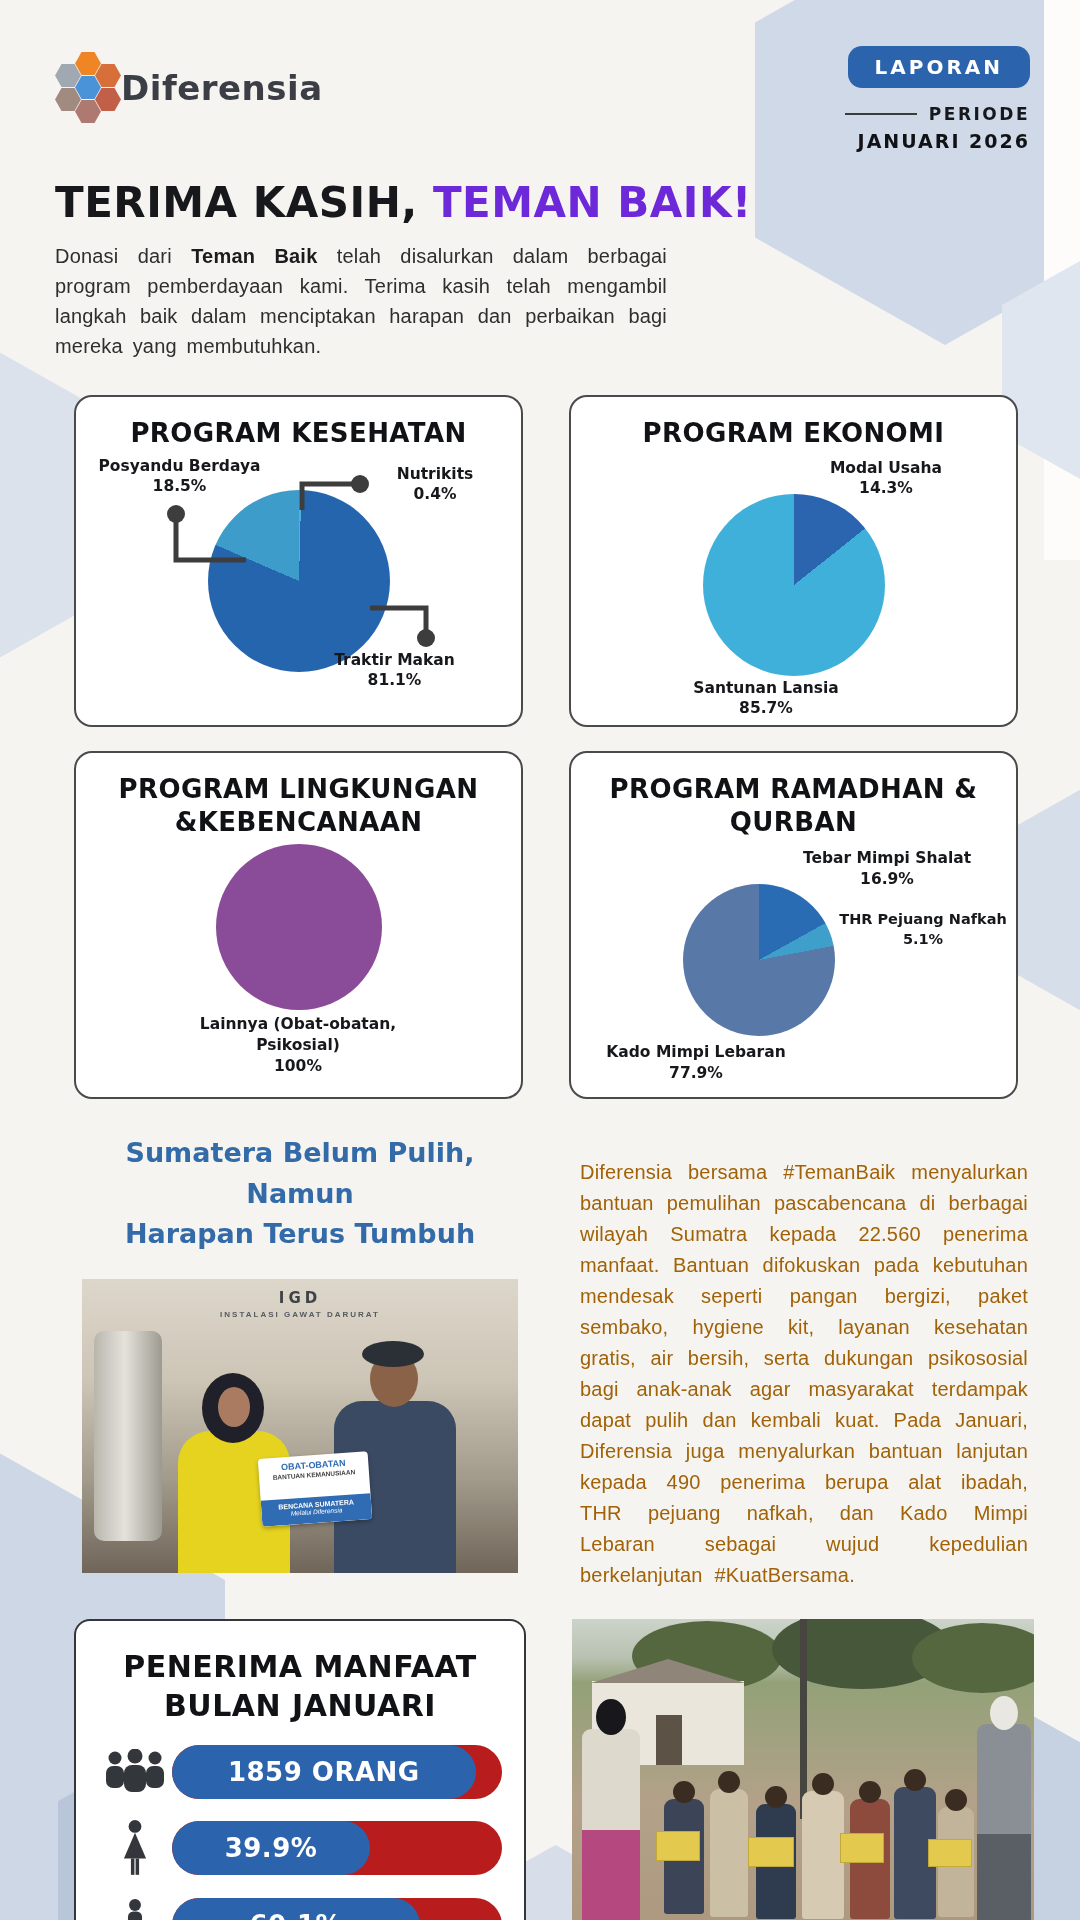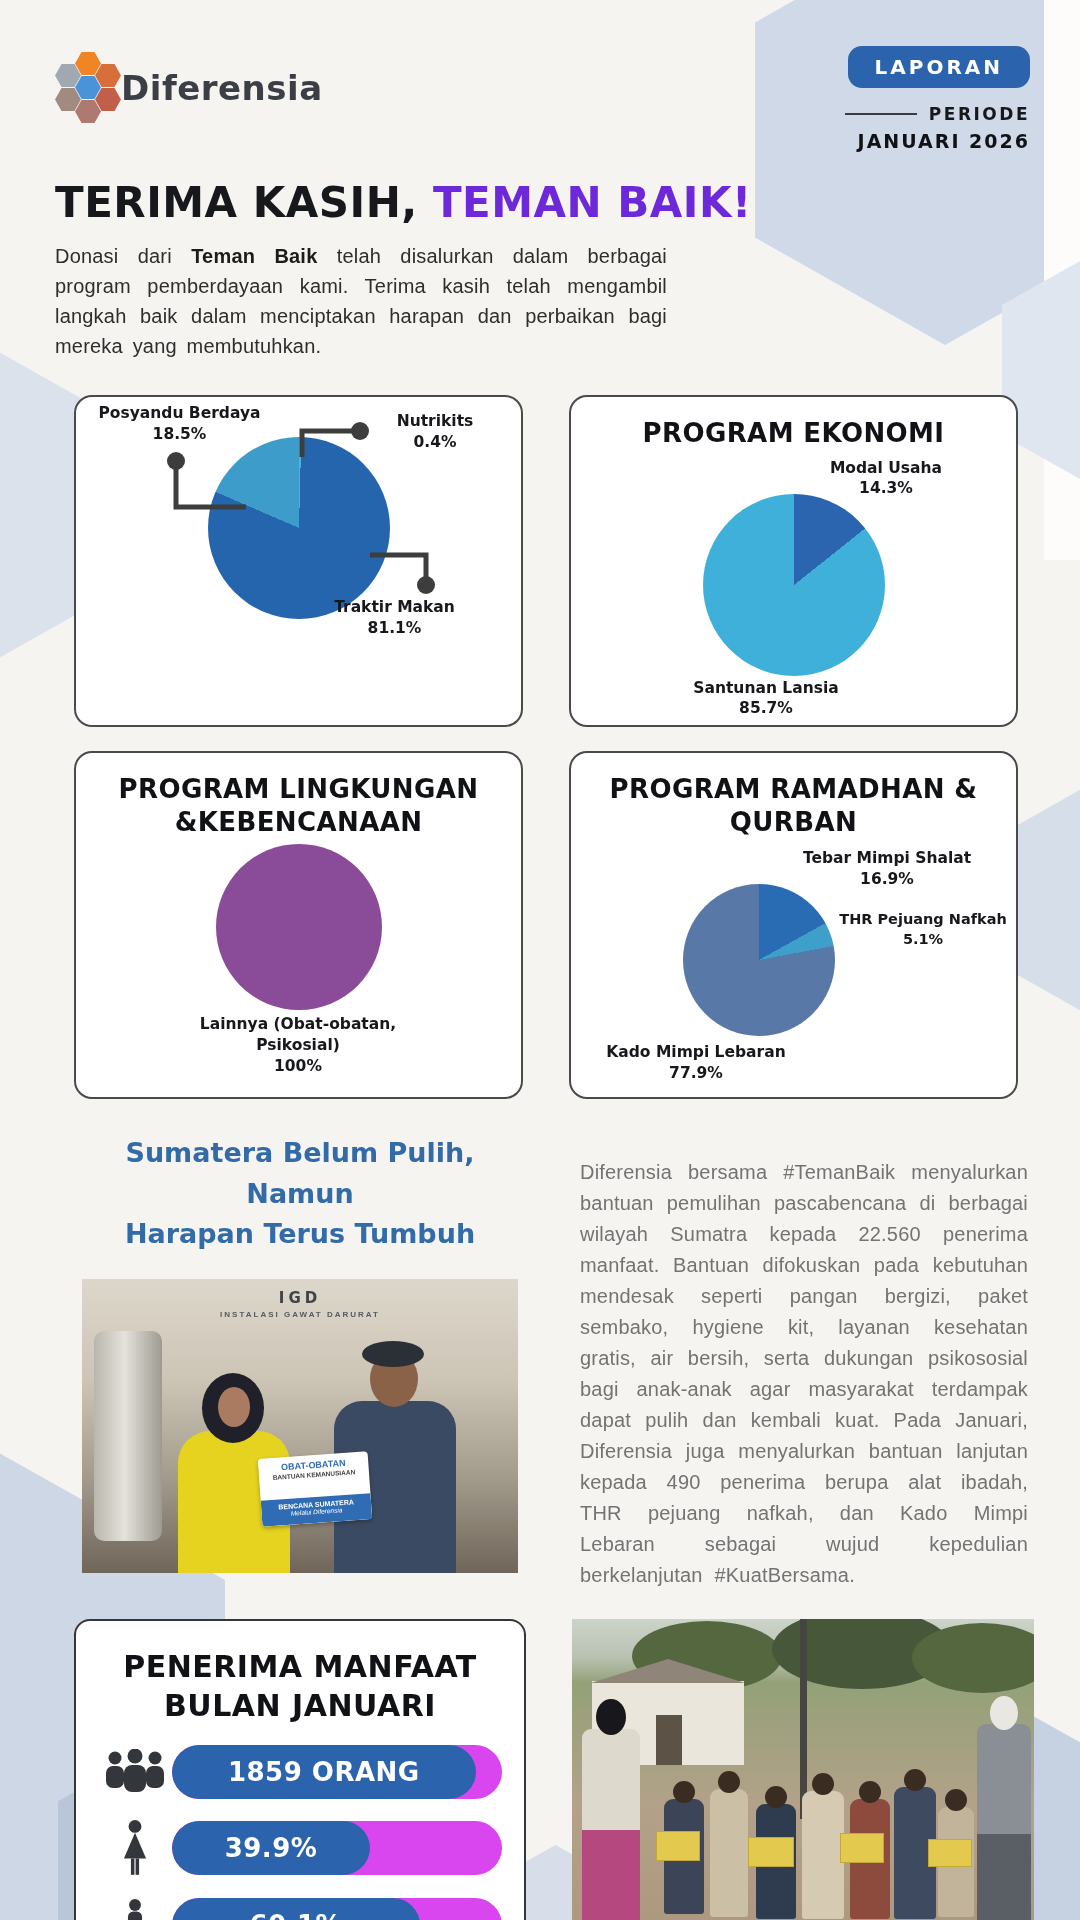--- a/index.html
+++ b/index.html
@@ -78,32 +78,32 @@
   .fig-man::after{content:'';position:absolute;top:-60px;left:28px;width:62px;height:26px;
            border-radius:50%;background:#2b2f36}
   .aidbox{position:absolute;left:178px;top:176px;width:110px;height:68px;background:#fff;
           border-radius:4px;transform:rotate(-4deg);box-shadow:0 2px 4px rgba(0,0,0,.3);
           text-align:center;overflow:hidden}
   .aidbox .b1{color:#2f6cb3;font-weight:800;font-size:9px;margin-top:5px}
   .aidbox .b2{color:#444;font-weight:700;font-size:6.5px;margin-top:1px}
   .aidbox .blue{position:absolute;left:0;right:0;bottom:0;height:26px;background:#2f6cb3;color:#fff}
   .aidbox .b3{font-weight:800;font-size:7px;margin-top:4px}
   .aidbox .b4{font-size:6.5px;font-style:italic}
-  .story-body{flex:1;margin-top:24px;font-size:20px;line-height:1.55;color:#737373;
+  .story-body{flex:1;margin-top:24px;font-size:20px;line-height:1.55;color:#a16207;
               text-align:justify;word-spacing:6px;letter-spacing:.2px}
   
   .bottom{display:flex;gap:46px;padding:28px 52px 0 74px;align-items:flex-start}
   .stats-card{width:452px;flex:none;background:#fff;border:2.5px solid #33363b;border-radius:16px;
               padding:26px 22px 24px}
   .stats-title{text-align:center;font-size:30px;font-weight:800;color:#101216;line-height:1.3;
                letter-spacing:.5px}
   .stat-row{display:grid;grid-template-columns:74px 1fr;align-items:center;margin-top:20px}
   .stat-icon{display:flex;justify-content:center;align-items:center}
   .stat-icon svg{fill:#33363b}
-  .track{position:relative;height:54px;border-radius:27px;background:#d946ef;overflow:hidden}
+  .track{position:relative;height:54px;border-radius:27px;background:#b91c1c;overflow:hidden}
   .fill{position:absolute;left:0;top:0;bottom:0;border-radius:27px;background:#2b64ad;
         display:flex;align-items:center;justify-content:center;color:#fff;font-weight:800;
         font-size:26px;letter-spacing:.5px;font-family:"DejaVu Sans","Liberation Sans",sans-serif}
   .photo2{width:462px;height:318px;
           background:linear-gradient(180deg,#ccd3c9 0%,#b9c2b2 12%,#93a178 20%,#b3a189 58%,#ab987e 100%)}
   .palm{position:absolute;border-radius:50%;background:#55673f}
   .palm.d{background:#47573a}
   .house{position:absolute;left:20px;top:62px;width:152px;height:84px;background:#eae6dc}
   .house::before{content:'';position:absolute;left:-8px;top:-22px;width:168px;height:24px;
                  background:#8f8578;clip-path:polygon(4% 100%,50% 0,96% 100%,100% 100%,0 100%)}
@@ -155,20 +155,21 @@
   </header>
 
   <section class="hero">
     <h1 class="disp"><span class="t-black">TERIMA KASIH,</span> <span class="t-blue">TEMAN BAIK!</span></h1>
     <p class="lead"><span>Donasi dari </span><b>Teman Baik</b><span> telah disalurkan dalam berbagai program pemberdayaan kami. Terima kasih telah mengambil langkah baik dalam menciptakan harapan dan perbaikan bagi mereka yang membutuhkan.</span></p>
   </section>
 
   <section class="cards">
 
     <article class="card r1">
+      <h2 class="card-title disp">PROGRAM KESEHATAN</h2>
       <div class="chart c1">
         <div class="pie" style="background: conic-gradient(rgb(79, 178, 220) 0deg, rgb(79, 178, 220) 1.44deg, rgb(36, 101, 174) 1.44deg, rgb(36, 101, 174) 293.4deg, rgb(61, 156, 201) 293.4deg, rgb(61, 156, 201) 360deg);"></div>
         <svg class="conn" viewBox="0 0 445 235">
           <polyline points="100,58 100,104 170,104"></polyline>
             <circle cx="100" cy="58" r="9"></circle>
           <polyline points="226,54 226,28 284,28"></polyline>
             <circle cx="284" cy="28" r="9"></circle>
           <polyline points="294,152 350,152 350,182"></polyline>
             <circle cx="350" cy="182" r="9"></circle>
         </svg>

